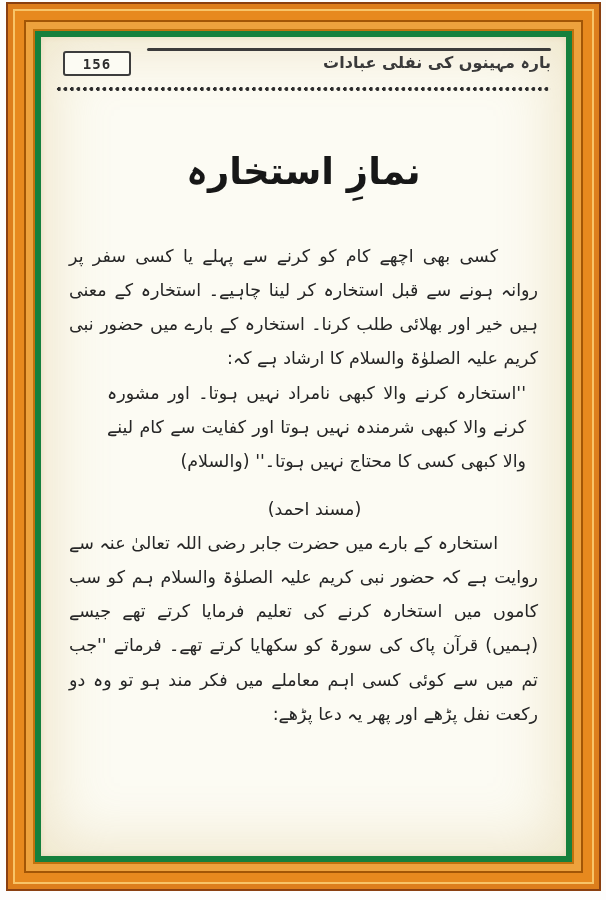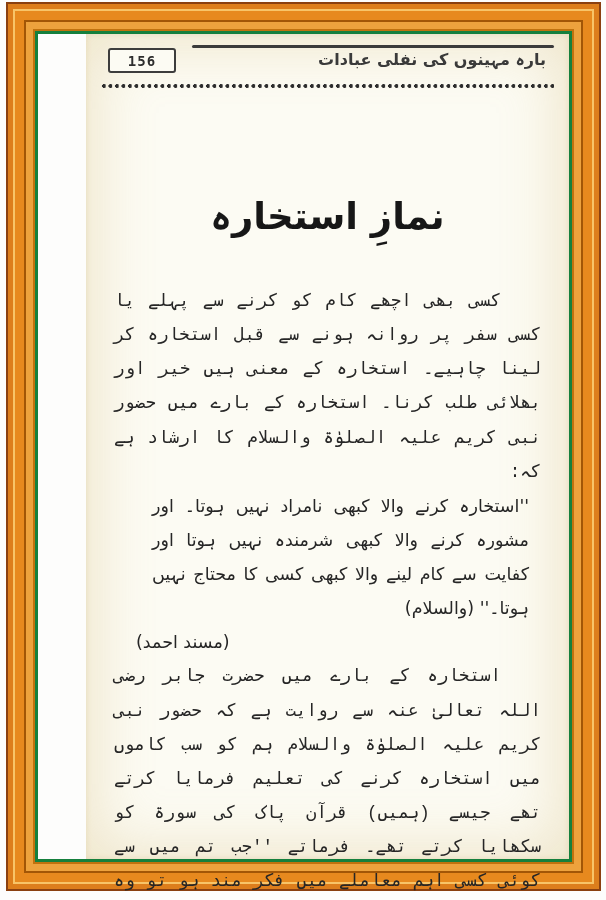--- a/index.html
+++ b/index.html
@@ -14,21 +14,21 @@
   
   .f { box-sizing:border-box; width:100%; height:100%; }
   .f1 { position:absolute; top:2px; left:6px; right:5px; bottom:9px;
         border:2px solid #8a4010; width:auto; height:auto; }
   .f2 { border:5px solid #dd7e1c; }
   .f3 { border:2px solid #f8c468; }
   .f4 { border:9px solid #e7891e; }
   .f5 { border:2px solid #a25606; }
   .f6 { border:7px solid #eda23d; }
   .f7 { border:2px solid #c0720e; }
-  .f8 { border:3px solid #15803d;padding-left:48px; }
+  .f8 { border:6px solid #15803d; }
 
   
   .page {
     box-sizing:border-box; width:100%; height:100%;
     background:#fcfbf3;
     box-shadow: inset 0 0 55px 12px rgba(210,178,105,0.28),
                 inset 0 0 6px rgba(160,120,50,0.18);
     padding:8px 14px 0;
     position:relative;
   }
@@ -41,46 +41,46 @@
   }
   .page-number-box {
     position:absolute; left:8px; top:4px;
     width:64px; height:21px;
     border:2.5px solid #3d3d3d; border-radius:3px;
     display:flex; align-items:center; justify-content:center;
     font:bold 14px "DejaVu Sans Mono", monospace;
     letter-spacing:1px; color:#2e2e2e; background:#fcfbf3;
   }
   .running-title {
-    position:absolute; right:9px; top:6px;
+    position:absolute; right:1px; top:6px;
     direction:rtl; font-size:16px; font-weight:bold; color:#3a3a3a;
   }
   .dotted-rule {
     height:6px; margin:3px 1px 0;
     background:radial-gradient(circle at 3px 3px, #2d2d2d 1.8px, transparent 2.1px);
     background-size:6.5px 6px; background-repeat:repeat-x;
   }
 
   
   .chapter-title {
-    margin-top:106px; text-align:center;
+    margin-top:58px; text-align:center;
     direction:rtl; font-size:37px; font-weight:bold;
     color:#171717; letter-spacing:-1px;
   }
 
   
   .body-text {
     margin:46px 14px 0; direction:rtl;
     font-size:17.5px; line-height:1.95; color:#262626;
     text-align:justify;
   }
-  .para { text-indent:40px; margin:0;font-family:Liberation Mono, monospace; }
+  .para { text-indent:40px; margin:0; }
   .quote { margin:0 12px 0 38px; }
   .quote .src { white-space:nowrap; }
-  .attribution { text-align:left; margin:0 0 0 22px; direction:rtl; }
+  .attribution { text-align:center; margin:14px 0 0 22px; direction:rtl; }
 </style>
 </head>
 <body>
 
 <div class="canvas">
 
   <div class="f f1">
     <div class="f f2">
       <div class="f f3">
         <div class="f f4">

